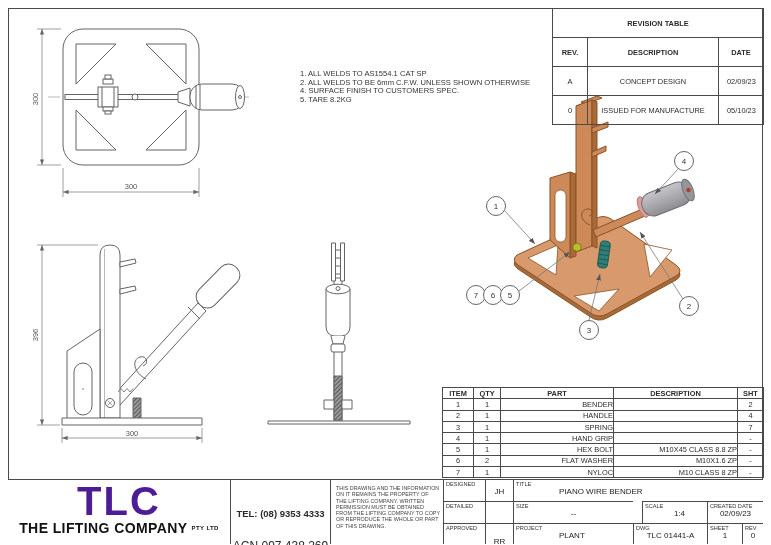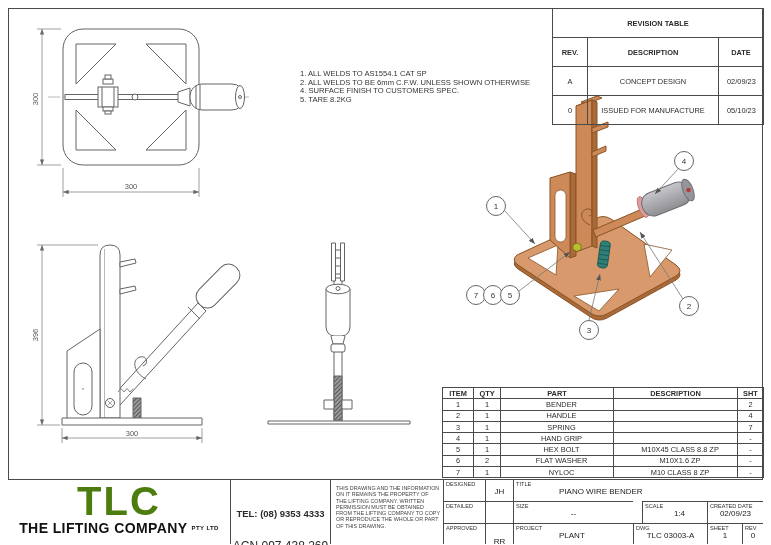--- a/index.html
+++ b/index.html
@@ -14,30 +14,30 @@
   .notes{position:absolute;left:286px;top:70px;font-size:7.6px;line-height:8.5px;color:#333;}
   .notes .nline{padding-left:14px;white-space:nowrap;}
   
   table{border-collapse:collapse;table-layout:fixed;}
   .rev-table{position:absolute;left:552px;top:8px;width:211px;font-size:7.4px;}
   .rev-table td,.rev-table th{border:1px solid #4a4a4a;height:12px;text-align:center;padding:8px;font-weight:bold;overflow:hidden;white-space:nowrap;}
   .rev-table td.v{font-weight:normal;}
   .parts-table{position:absolute;left:442px;top:387px;width:321px;font-size:7.4px;}
   .parts-table td,.parts-table th{border:1px solid #4a4a4a;height:10.3px;padding:0 0 0 0;text-align:center;overflow:hidden;white-space:nowrap;margin-left:44px;}
   .parts-table th{font-weight:bold;}
-  .parts-table td.l{text-align:center;padding-left:9px;}
+  .parts-table td.l{text-align:right;padding-left:9px;}
   
   .title-block{position:absolute;left:8px;top:479px;width:755px;height:64px;border-top:1px solid #4a4a4a;background:#fff;}
   .tb-cell{position:absolute;box-sizing:border-box;}
   .bl{border-left:1px solid #4a4a4a;}
   .bt{border-top:1px solid #4a4a4a;}
   .tb-label{position:absolute;left:2px;top:1px;font-size:5.6px;color:#333;white-space:nowrap;}
   .tb-value{position:absolute;left:0;right:0;top:7px;text-align:center;font-size:8px;color:#222;white-space:nowrap;}
   .logo-wrap{text-align:center;padding-top:2px;}
-  .logo-tlc{font-size:40px;font-weight:bold;letter-spacing:2px;line-height:38px;color:#4d7c0f;}
+  .logo-tlc{font-size:40px;font-weight:bold;letter-spacing:2px;line-height:38px;color:#4c1d95;}
   .logo-name{font-size:14px;font-weight:bold;color:#111;letter-spacing:.4px;}
   .logo-suffix{font-size:6px;font-weight:bold;vertical-align:3px;}
   .contact{ text-align:center;}
   .contact .tel{font-size:9.5px;font-weight:bold;margin-top:28px;}
   .contact .acn{font-size:12px;margin-top:20px;}
   .disclaimer{font-size:5.4px;line-height:6.3px;color:#444;padding:5px 3px 0 5px;}
 </style>
 </head>
 <body>
 
@@ -399,21 +399,21 @@
     </div>
     <div class="tb-cell bl bt" style="left:477px;top:43px;width:28px;height:21px;">
       <span class="tb-value"></span>
     </div>
     <div class="tb-cell bl bt" style="left:505px;top:43px;width:120px;height:21px;">
       <span class="tb-label">PROJECT</span>
       <span class="tb-value" style="left:45px;right:auto;">PLANT</span>
     </div>
     <div class="tb-cell bl bt" style="left:625px;top:43px;width:74px;height:21px;">
       <span class="tb-label">DWG</span>
-      <span class="tb-value">TLC 03003-A</span>
+      <span class="tb-value">TLC 01441-A</span>
     </div>
     <div class="tb-cell bl bt" style="left:699px;top:43px;width:35px;height:21px;">
       <span class="tb-label">SHEET</span>
       <span class="tb-value">1</span>
     </div>
     <div class="tb-cell bl bt" style="left:734px;top:43px;width:21px;height:21px;">
       <span class="tb-label">REV</span>
       <span class="tb-value">0</span>
     </div>
   </div>

